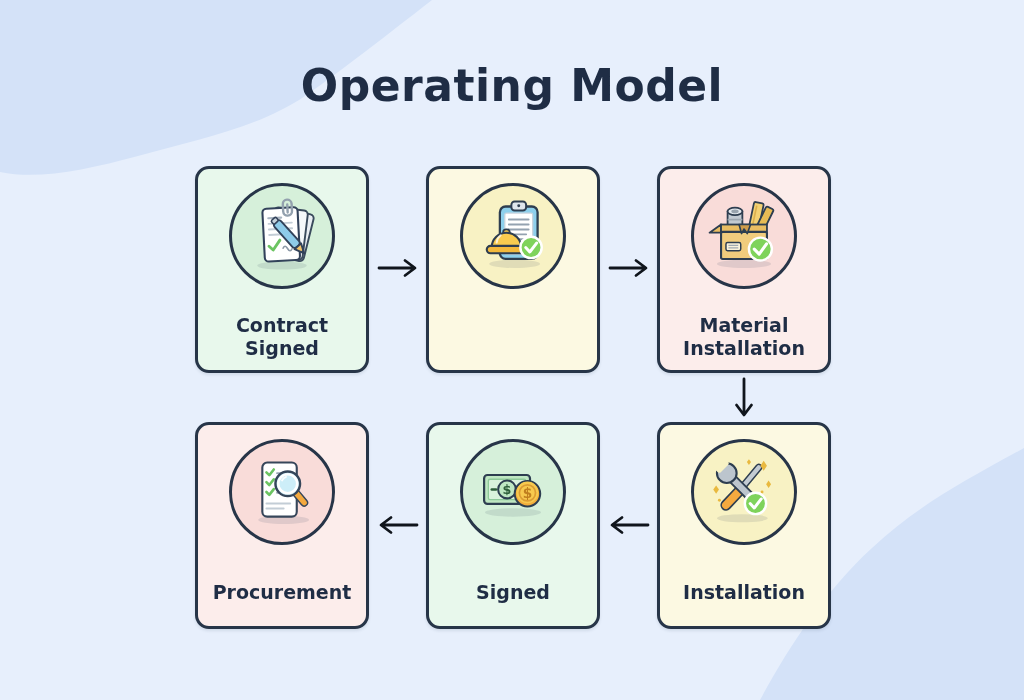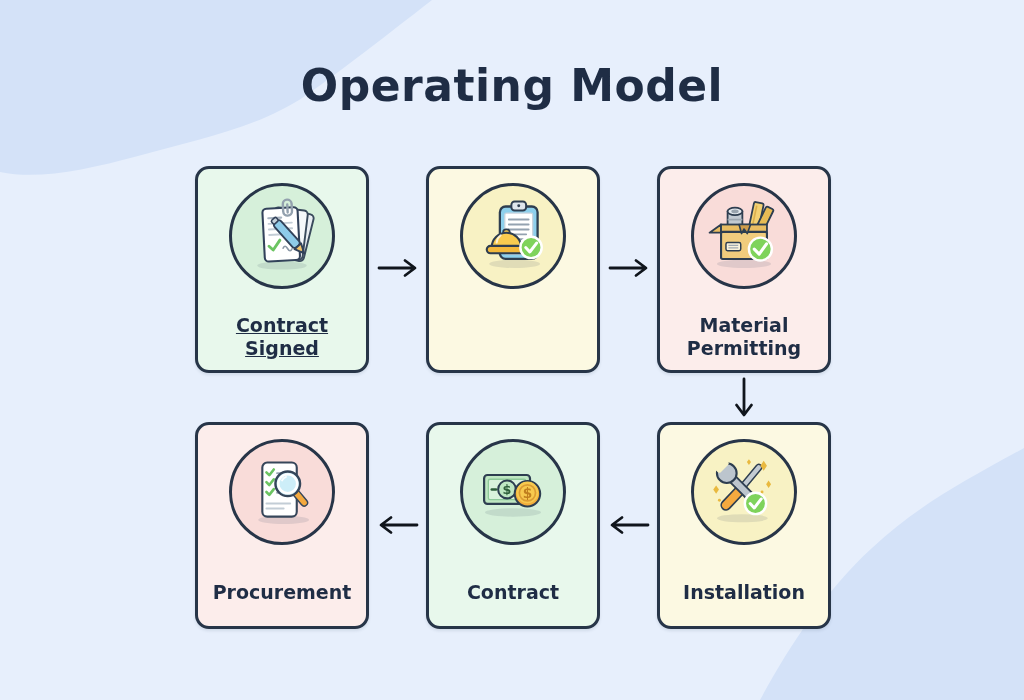--- a/index.html
+++ b/index.html
@@ -70,21 +70,21 @@
           </g>
           <g transform="rotate(-42 62 55)">
             <rect x="57" y="25" width="11" height="41" rx="4" fill="#8ecbe9" stroke="#32425a" stroke-width="2.4"></rect>
             <rect x="58.5" y="20" width="8" height="6" rx="2" fill="#c7d3dc" stroke="#32425a" stroke-width="2"></rect>
             <polygon points="57,66 68,66 62.5,78" fill="#f2c36b" stroke="#32425a" stroke-width="2.4" stroke-linejoin="round"></polygon>
             <polygon points="60.5,73.5 64.5,73.5 62.5,78" fill="#32425a"></polygon>
           </g>
         </g>
       </svg>
     </div>
-    <div class="card-label" style="color: rgb(31, 45, 69); text-decoration: underline;">Contract Signed</div>
+    <div class="card-label" style="color: rgb(31, 45, 69);">Contract Signed</div>
   </div>
 
   <div class="card" style="left: 426px; top: 166px; background: rgb(252, 249, 226); border-color: rgb(39, 53, 72);">
     <div class="icon-circle" style="background: rgb(248, 242, 196); border-color: rgb(39, 53, 72);">
       <svg viewBox="0 0 100 100">
         <g transform="translate(50,50) scale(0.82) translate(-50,-50)">
           <ellipse cx="52" cy="84" rx="31" ry="5" fill="rgba(60,80,100,0.13)"></ellipse>
           <rect x="34" y="14" width="46" height="64" rx="7" fill="#8ed0ec" stroke="#2e3e50" stroke-width="2.8"></rect>
           <rect x="40" y="22" width="34" height="50" rx="2" fill="#ffffff" stroke="#c9d4dd" stroke-width="1.6"></rect>
           <rect x="48" y="8" width="18" height="11" rx="4" fill="#dfe6ec" stroke="#2e3e50" stroke-width="2.4"></rect>
@@ -127,21 +127,21 @@
           <rect x="22" y="45" width="56" height="33" rx="2" fill="#f1cc7d" stroke="#2e3e50" stroke-width="2.6"></rect>
           <polygon points="44,36 58,36 54,47 50,41.5 47,47" fill="#cf9c4b" stroke="#2e3e50" stroke-width="2" stroke-linejoin="round"></polygon>
           <rect x="28" y="58" width="18" height="10" rx="2" fill="#faf3dc" stroke="#2e3e50" stroke-width="1.8"></rect>
           <line x1="31" y1="61.5" x2="43" y2="61.5" stroke="#9fa9b2" stroke-width="1.6"></line>
           <line x1="31" y1="64.5" x2="43" y2="64.5" stroke="#9fa9b2" stroke-width="1.6"></line>
           <circle cx="70" cy="66" r="14" fill="#7fd35b" stroke="#ffffff" stroke-width="3"></circle>
           <polyline points="62.5,66 68.5,72 77.5,59.5" fill="none" stroke="#ffffff" stroke-width="3.8" stroke-linecap="round" stroke-linejoin="round"></polyline>
         </g>
       </svg>
     </div>
-    <div class="card-label" style="color: rgb(31, 45, 69);">Material Permitting</div>
+    <div class="card-label" style="color: rgb(31, 45, 69);">Material Installation</div>
   </div>
 
   <div class="card" style="left: 657px; top: 422px; background: rgb(252, 249, 226); border-color: rgb(39, 53, 72);">
     <div class="icon-circle" style="background: rgb(248, 242, 196); border-color: rgb(39, 53, 72);">
       <svg viewBox="0 0 100 100">
         <g transform="translate(50,50) scale(0.82) translate(-50,-50)">
           <ellipse cx="48" cy="82" rx="31" ry="5" fill="rgba(60,80,100,0.13)"></ellipse>
 
           <line x1="68" y1="20" x2="48" y2="44" stroke="#2e3e50" stroke-width="9" stroke-linecap="round"></line>
           <line x1="68" y1="20" x2="48" y2="44" stroke="#c3cbd2" stroke-width="5.5" stroke-linecap="round"></line>
@@ -180,21 +180,21 @@
           <circle cx="43" cy="47" r="10.5" fill="#bfe7c2" stroke="#2e3e50" stroke-width="2.4"></circle>
           <text x="43" y="52.5" font-size="15" font-weight="bold" fill="#2f5e3a" text-anchor="middle" font-family="DejaVu Sans, sans-serif">$</text>
           <line x1="25" y1="47" x2="30" y2="47" stroke="#2f5e3a" stroke-width="3" stroke-linecap="round"></line>
           <circle cx="67" cy="52" r="15" fill="#f2ae3c" stroke="#2e3e50" stroke-width="2.4"></circle>
           <circle cx="67" cy="50.5" r="12.8" fill="#f7c94e"></circle>
           <circle cx="67" cy="51" r="9.5" fill="none" stroke="#dc9c33" stroke-width="2"></circle>
           <text x="67" y="56.5" font-size="16" font-weight="bold" fill="#c07f1f" text-anchor="middle" font-family="DejaVu Sans, sans-serif">$</text>
         </g>
       </svg>
     </div>
-    <div class="card-label" style="color: rgb(31, 45, 69);">Contract</div>
+    <div class="card-label" style="color: rgb(31, 45, 69);">Signed</div>
   </div>
 
   <div class="card" style="left: 195px; top: 422px; background: rgb(252, 237, 235); border-color: rgb(39, 53, 72);">
     <div class="icon-circle" style="background: rgb(249, 220, 217); border-color: rgb(39, 53, 72);">
       <svg viewBox="0 0 100 100">
         <g transform="translate(50,50) scale(0.82) translate(-50,-50)">
           <ellipse cx="52" cy="84" rx="31" ry="5" fill="rgba(60,80,100,0.13)"></ellipse>
           <rect x="26" y="14" width="42" height="66" rx="6" fill="#ffffff" stroke="#36465a" stroke-width="2.6"></rect>
           <polyline points="31,26 34.5,29.5 40,22.5" fill="none" stroke="#6cc462" stroke-width="3.2" stroke-linecap="round" stroke-linejoin="round"></polyline>
           <line x1="44" y1="27" x2="62" y2="27" stroke="#9aa7b5" stroke-width="2.4" stroke-linecap="round"></line>

